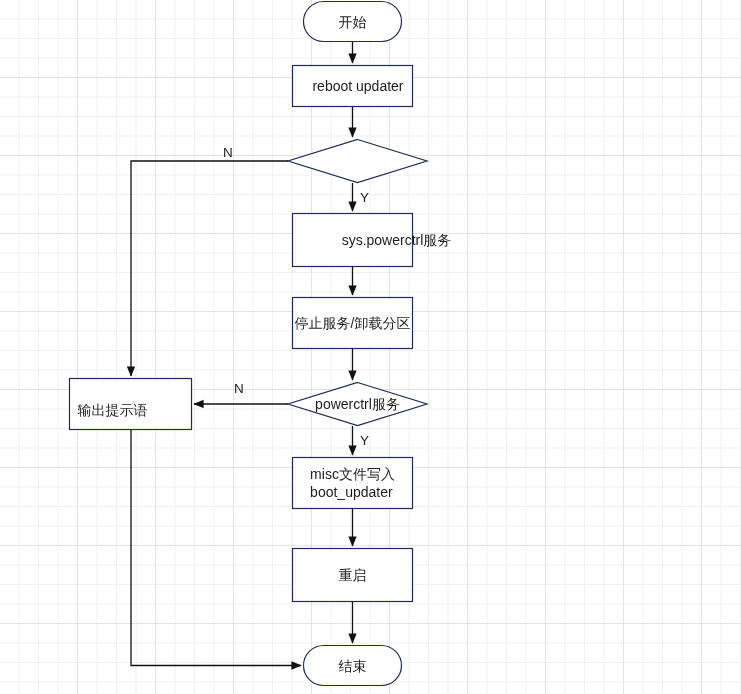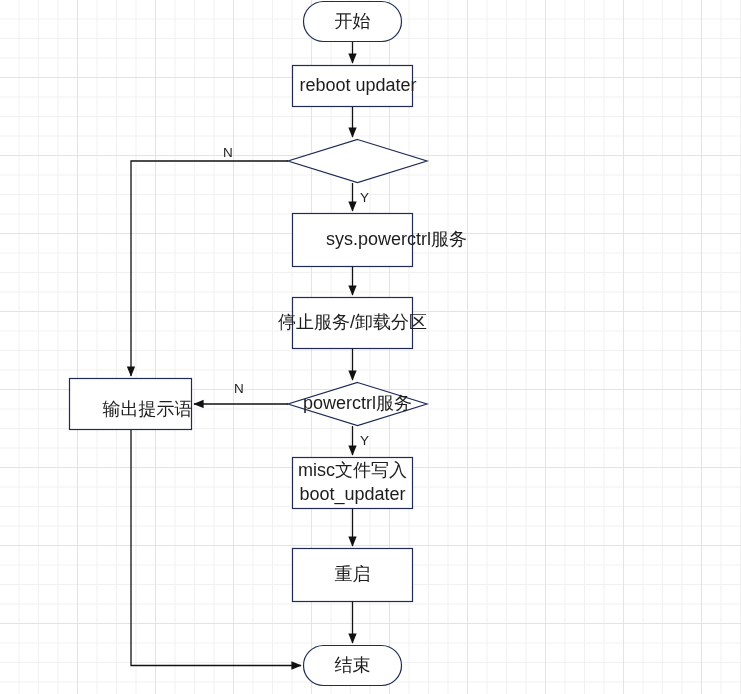--- a/index.html
+++ b/index.html
@@ -28,23 +28,23 @@
     left: 0;
     top: 0;
     width: 741px;
     height: 694px;
   }
   .node-label {
     position: absolute;
     display: flex;
     align-items: center;
     justify-content: center;
-    text-align: center;
+    text-align: left;
     color: #1d1d1d;
-    font-size: 18px;
+    font-size: 14px;
     line-height: 1.32;
     white-space: pre;
     pointer-events: none;
   }
   .edge-label {
     position: absolute;
     color: #1d1d1d;
     font-size: 13.5px;
     line-height: 1;
     pointer-events: none;
@@ -120,21 +120,21 @@
 
   <div class="node-label" style="left:292px; top:297px; width:121px; height:52px;">停止服务/卸载分区</div>
 
   <div class="node-label" style="left:288px; top:382px; width:139px; height:44px;">powerctrl服务</div>
 
   <div class="node-label" style="left:292px; top:548px; width:121px; height:54px;">重启</div>
 
   <div class="node-label" style="left:292px; top:457px; width:121px; height:52px;">misc文件写入
 boot_updater</div>
 
-  <div class="node-label" style="left:86px; top:378px; width:123px; height:64px;">输出提示语</div>
+  <div class="node-label" style="left:51px; top:378px; width:123px; height:64px;">输出提示语</div>
 
   <div class="node-label" style="left:303px; top:645px; width:99px; height:42px;">结束</div>
 
   <div class="edge-label" style="left:223px; top:146px;">N</div>
 
   <div class="edge-label" style="left:360px; top:191px;">Y</div>
 
   <div class="edge-label" style="left:234px; top:382px;">N</div>
 
   <div class="edge-label" style="left:360px; top:434px;">Y</div>

